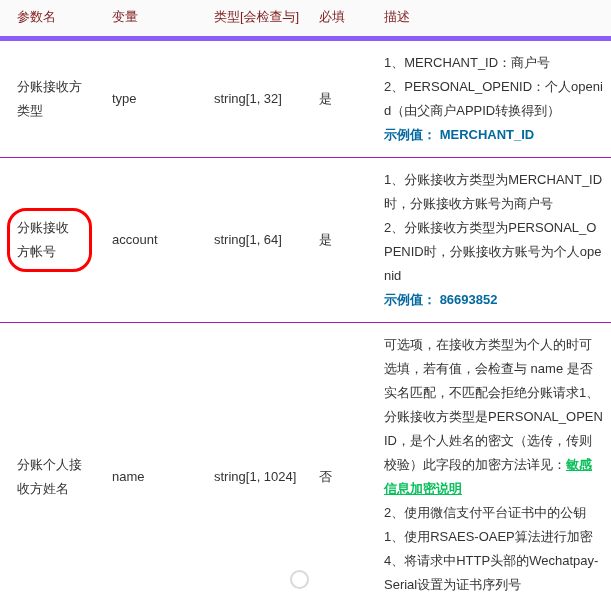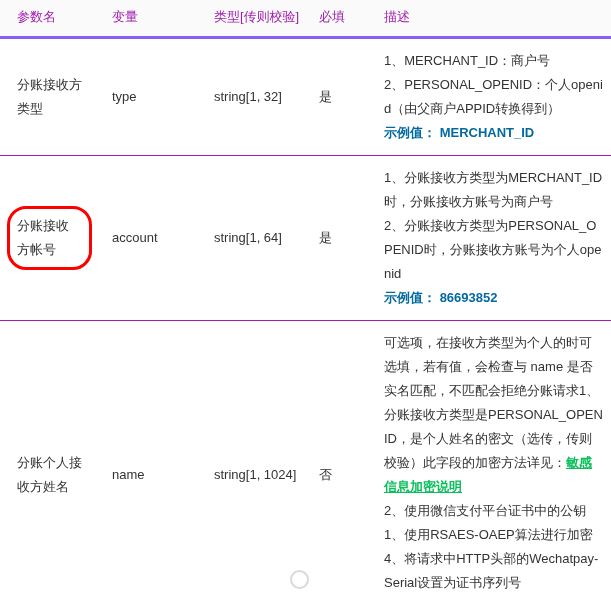--- a/index.html
+++ b/index.html
@@ -27,26 +27,26 @@
   .doc-table col.c-name  { width: 100px; }
   .doc-table col.c-var   { width: 108px; }
   .doc-table col.c-type  { width: 105px; }
   .doc-table col.c-req   { width: 63px; }
   .doc-table col.c-desc  { width: 235px; }
 
   thead th {
     background: #fafafa;
     font-weight: normal;
     font-size: 13px;
-    color: #a21caf;
+    color: #7f1d1d;
     text-align: left;
     vertical-align: top;
     padding: 7px 8px 9px 0;
     line-height: 20px;
-    border-bottom: 3px solid #8b5cf6;
+    border-bottom: 5px solid #8b5cf6;
   }
   thead th.p-name  { padding-left: 17px; }
   thead th.p-var   { padding-left: 12px; }
   thead th.p-type  { padding-left: 6px; }
   thead th.p-req   { padding-left: 6px; }
   thead th.p-desc  { padding-left: 8px; }
 
   tbody td {
     font-size: 13px;
     line-height: 24px;
@@ -119,21 +119,21 @@
     <col class="c-name">
       <col class="c-var">
       <col class="c-type">
       <col class="c-req">
       <col class="c-desc">
   </colgroup>
   <thead>
     <tr>
       <th class="p-name">参数名</th>
       <th class="p-var">变量</th>
-      <th class="p-type">类型[传则校验]</th>
+      <th class="p-type">类型[会检查与]</th>
       <th class="p-req">必填</th>
       <th class="p-desc">描述</th>
     </tr>
   </thead>
   <tbody>
 
     <tr class="row-type">
       <td class="p-name">
         <span class="name-cell-inner">分账接收方类型</span>
       </td>

